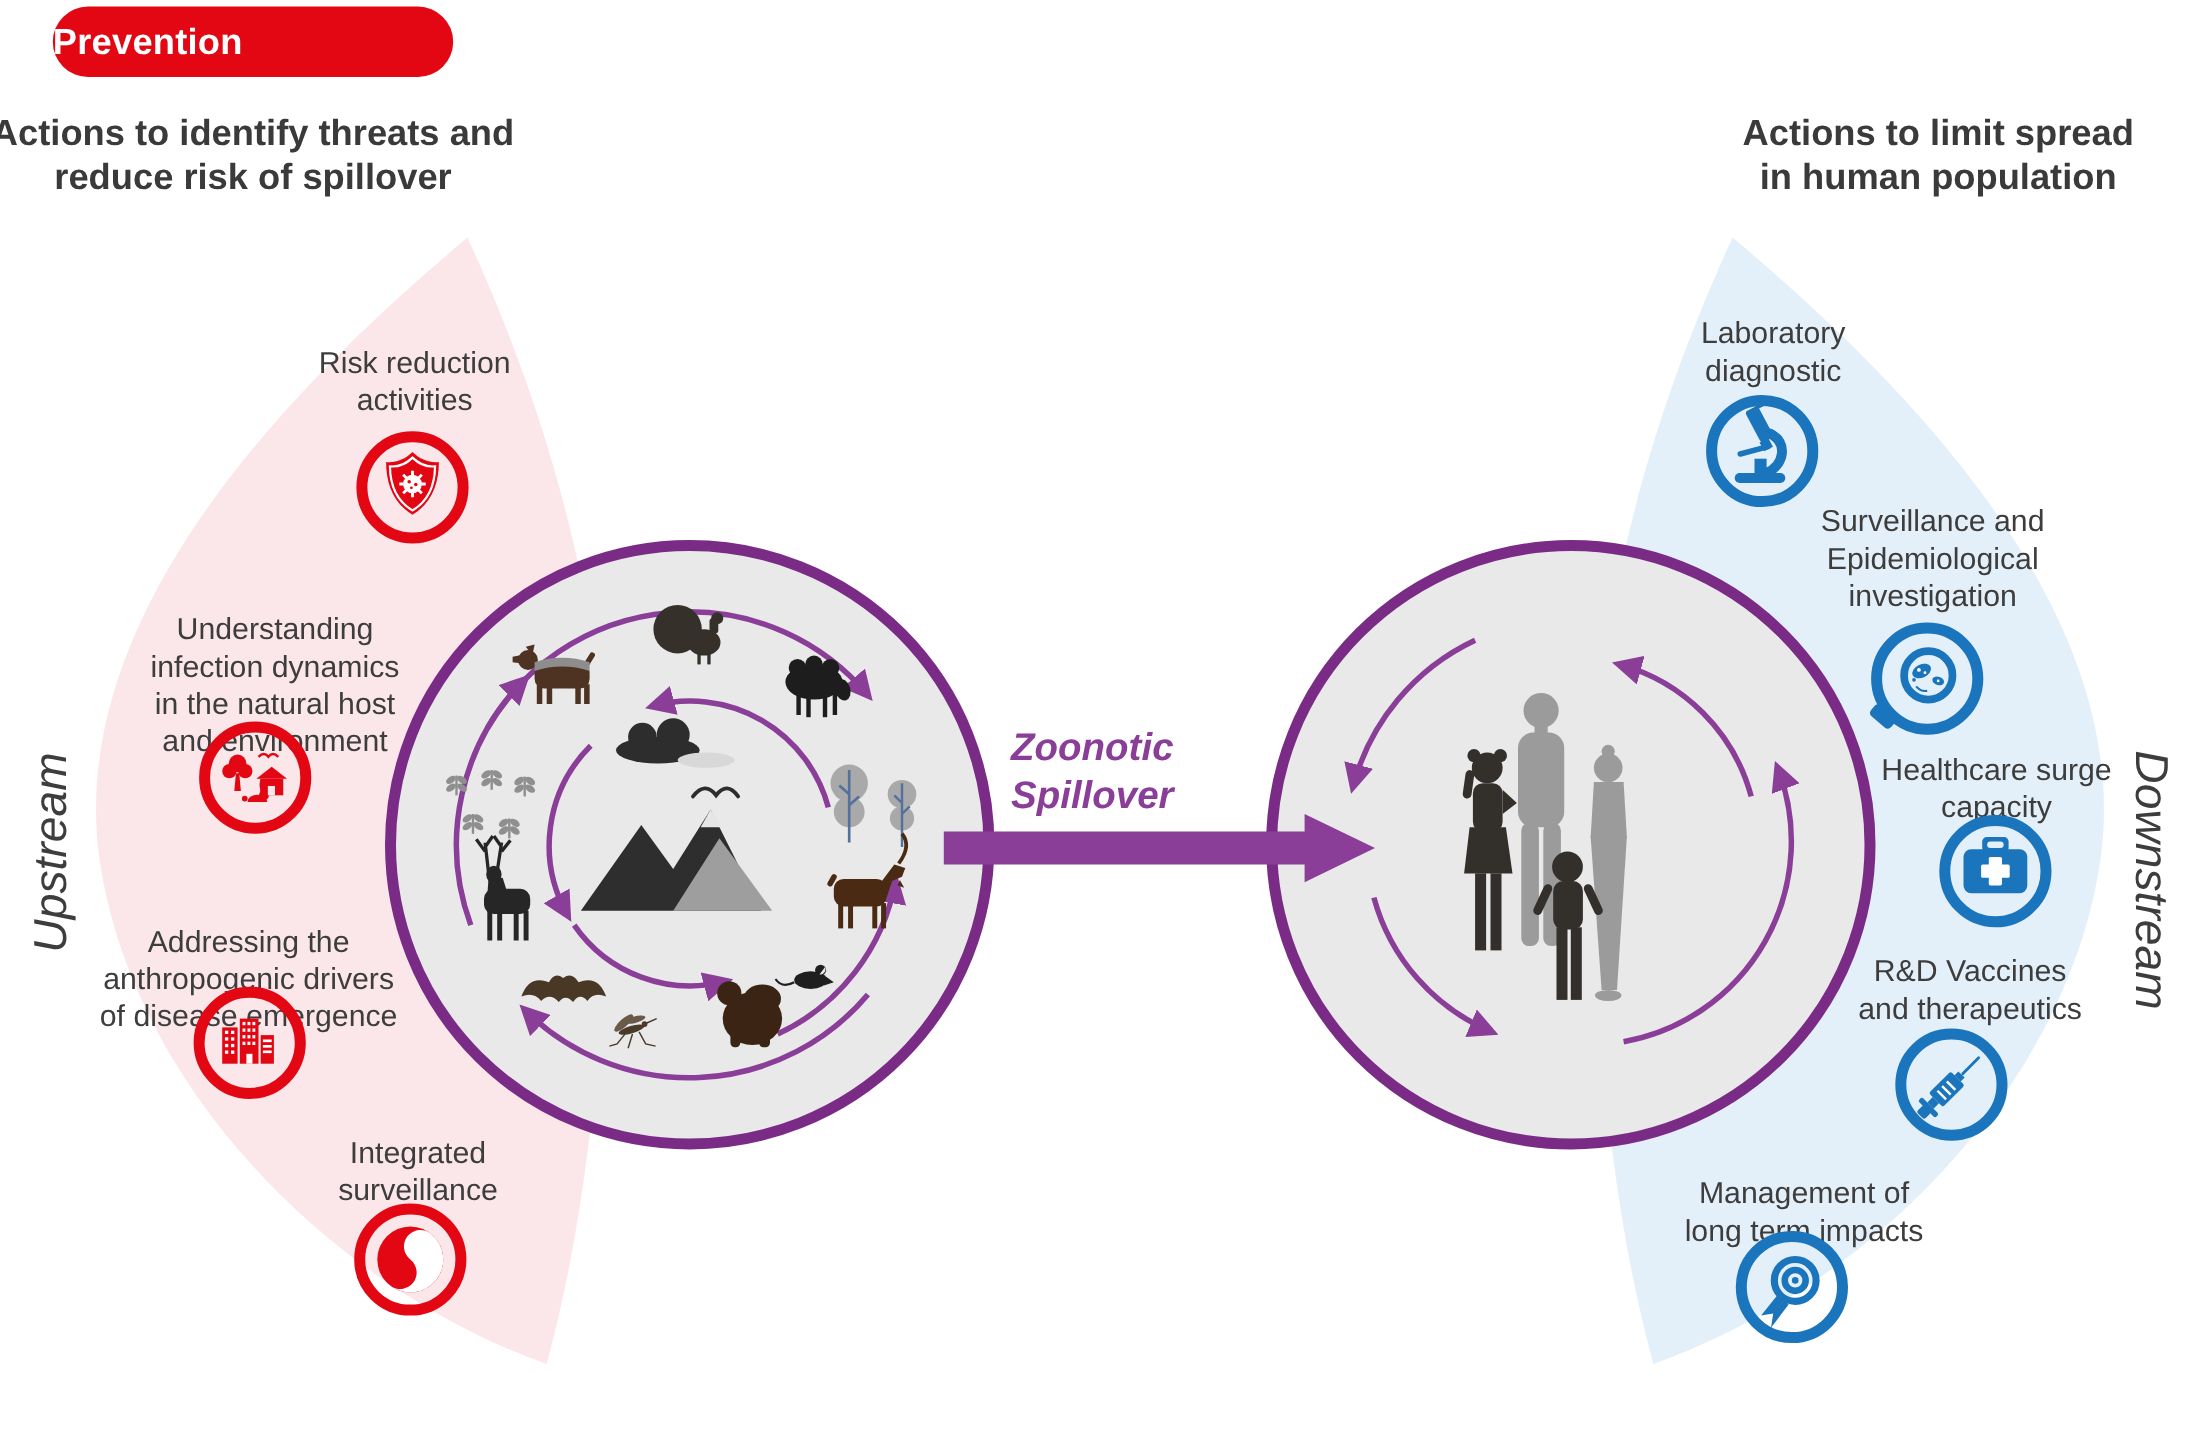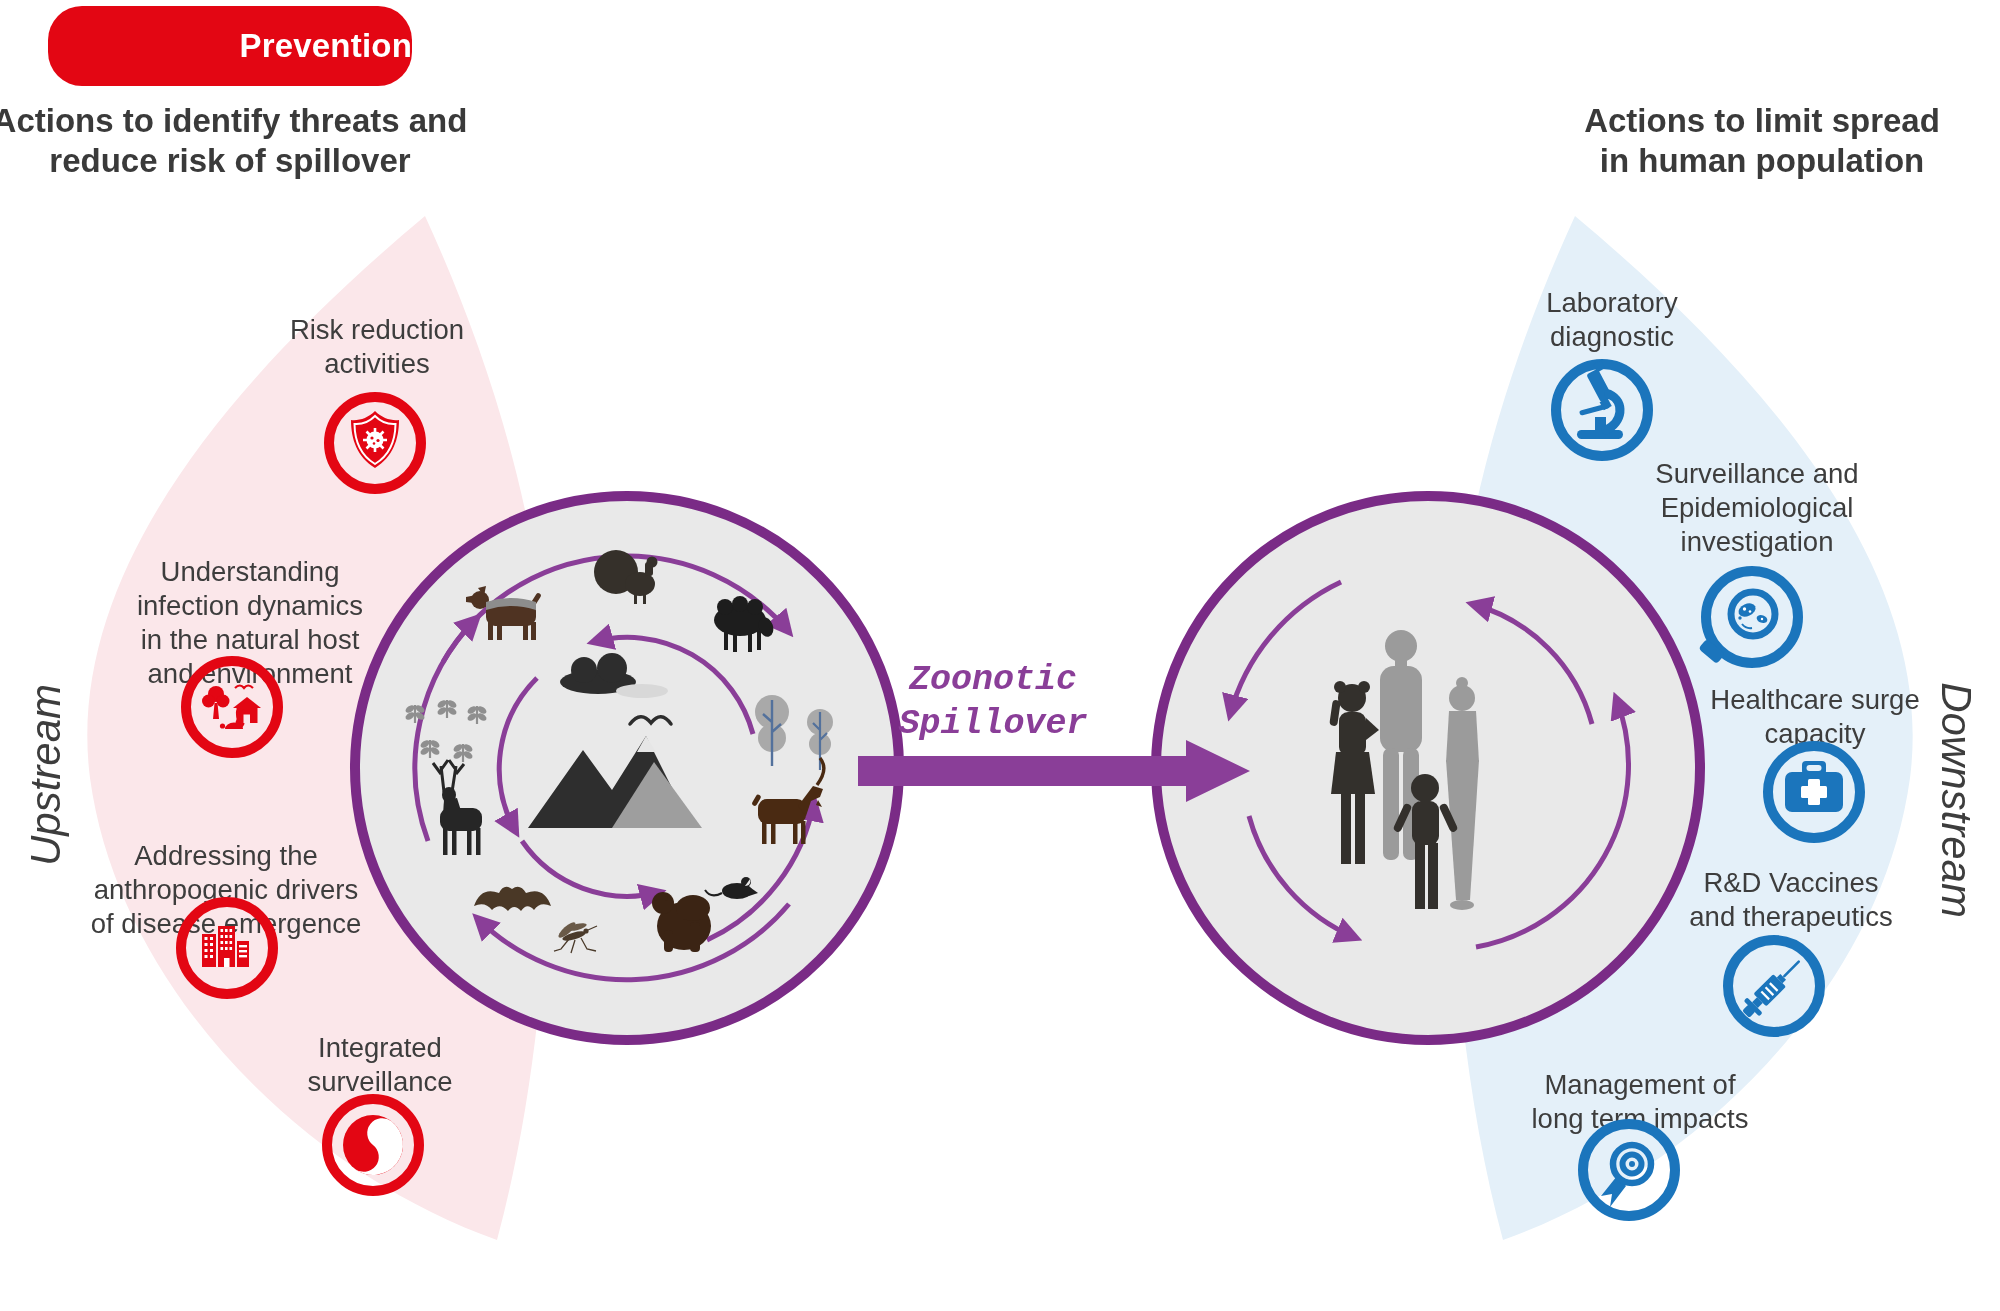--- a/index.html
+++ b/index.html
@@ -4,33 +4,33 @@
 <style>
   html,body{margin:0;padding:0;background:#fff;}
   .canvas{position:relative;width:2000px;height:1311px;background:#fff;overflow:hidden;
           font-family:"Liberation Sans", sans-serif;color:var(--text,#3d3d3d);}
   .bg{position:absolute;left:0;top:0;}
   .petal-pink{fill:var(--pink);}
   .petal-blue{fill:var(--light-blue);}
   .cycle-circle{fill:var(--gray-circle);stroke:var(--purple-dark);stroke-width:10;}
   .arc{fill:none;stroke:var(--purple);stroke-width:5;}
   .spill{fill:var(--purple);}
-  .pill{position:absolute;height:80px;border-radius:34px;display:flex;align-items:center;justify-content:flex-end;
+  .pill{position:absolute;height:64px;border-radius:34px;display:flex;align-items:center;justify-content:flex-start;
         color:#fff;font-weight:bold;font-size:33px;letter-spacing:.2px;}
   .pill-red{background:var(--red);}
   .pill-blue{background:var(--blue);}
   .subtitle{position:absolute;transform:translate(-50%,-50%);text-align:center;font-weight:bold;
             font-size:33px;line-height:40px;white-space:pre-line;color:#3a3a3a;}
   .lbl{position:absolute;transform:translate(-50%,-50%);text-align:center;font-size:27.5px;
        line-height:34px;white-space:pre-line;color:var(--text);}
   .side-label{position:absolute;transform:translate(-50%,-50%) rotate(-90deg);font-style:italic;
               font-size:42px;color:var(--text);white-space:nowrap;}
   .side-label.cw{transform:translate(-50%,-50%) rotate(90deg);}
   .spill-label{position:absolute;transform:translate(-50%,-50%);text-align:center;font-size:35px;
-               font-weight:bold;font-style:italic;line-height:44px;white-space:pre-line;color:var(--purple);font-family:Liberation Mono, monospace;}
+               font-weight:bold;font-style:italic;line-height:44px;white-space:pre-line;color:var(--purple);}
   .item-icon{position:absolute;transform:translate(-50%,-50%);}
   .icon-red .ring{fill:none;stroke:var(--red);stroke-width:10;}
   .icon-blue .ring{fill:none;stroke:var(--blue);stroke-width:10;}
   .fr{fill:var(--red);} .fb{fill:var(--blue);}
   .sr{stroke:var(--red);fill:none;} .sb{stroke:var(--blue);fill:none;}
   .fw{fill:#fff;} .sw{stroke:#fff;fill:none;}
 </style>
 </head>
 <body>
 

